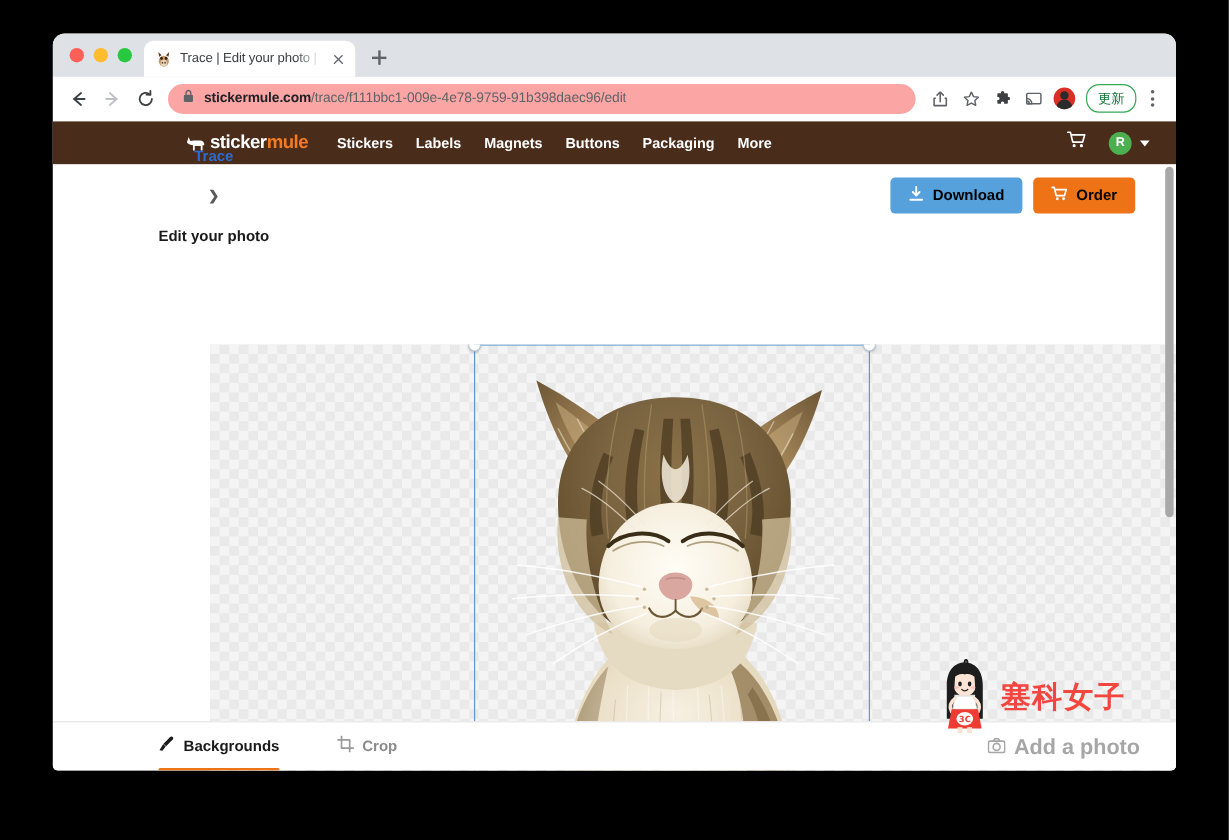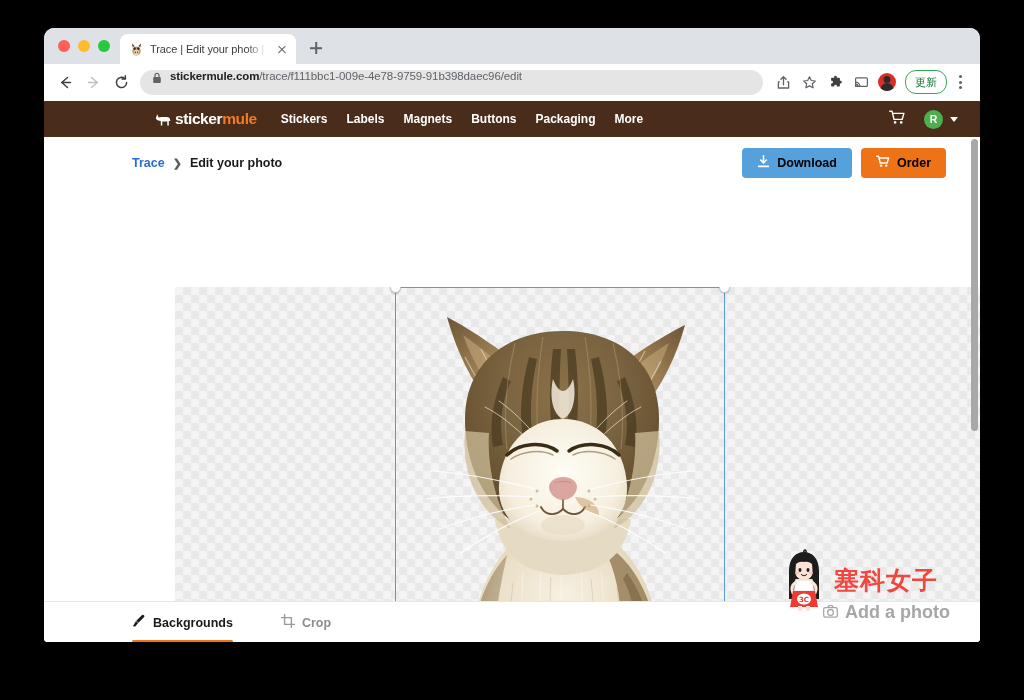--- a/index.html
+++ b/index.html
@@ -121,23 +121,24 @@
     display: flex; align-items: center; justify-content: center;
     border-radius: 50%;
     cursor: pointer;
     flex: 0 0 26px;
   }
   .nav-btn svg { display: block; }
 
   #omnibox {
     flex: 1;
     height: 25px;
-    background: #e5e5e5;
+    background: #fca5a5;
     border-radius: 13px;
     display: flex;
+    align-items: center;
     padding: 0 12px;
     gap: 8px;
     margin: 0 6px 0 4px;
     min-width: 0;
     cursor: text;
   }
   #lock-icon { flex: 0 0 10px; }
   #url-text {
     font-size: 11.5px;
     color: #5f6368;
@@ -274,22 +275,23 @@
   #action-row {
     height: 52px;
     display: flex;
     align-items: center;
     padding: 0 34px 0 88px;
     background: #ffffff;
   }
   #breadcrumb {
     display: flex;
     align-items: center;
-    gap: 8px;
+    gap: 20px;
     font-size: 12.5px;
+    flex-direction: column;
   }
   #crumb-trace { color: #2b6cd4; font-weight: 700; cursor: pointer; }
   #crumb-sep { color: #5a5a5a; font-size: 11px; font-weight: 700; }
   #crumb-current { color: #1a1a1a; font-weight: 700; }
 
   #action-buttons {
     margin-left: auto;
     display: flex;
     gap: 9px;
   }
@@ -358,21 +360,21 @@
 
   
   #tool-bar {
     position: absolute;
     left: 0; right: 0;
     bottom: 0;
     height: 41px;
     background: #ffffff;
     border-top: 1px solid #e6e6e6;
     display: flex;
-    align-items: flex-start;
+    align-items: center;
     padding: 0 30px 0 88px;
   }
   .tool-tab {
     display: flex;
     align-items: center;
     gap: 7px;
     height: 41px;
     cursor: pointer;
     position: relative;
     padding-right: 6px;

